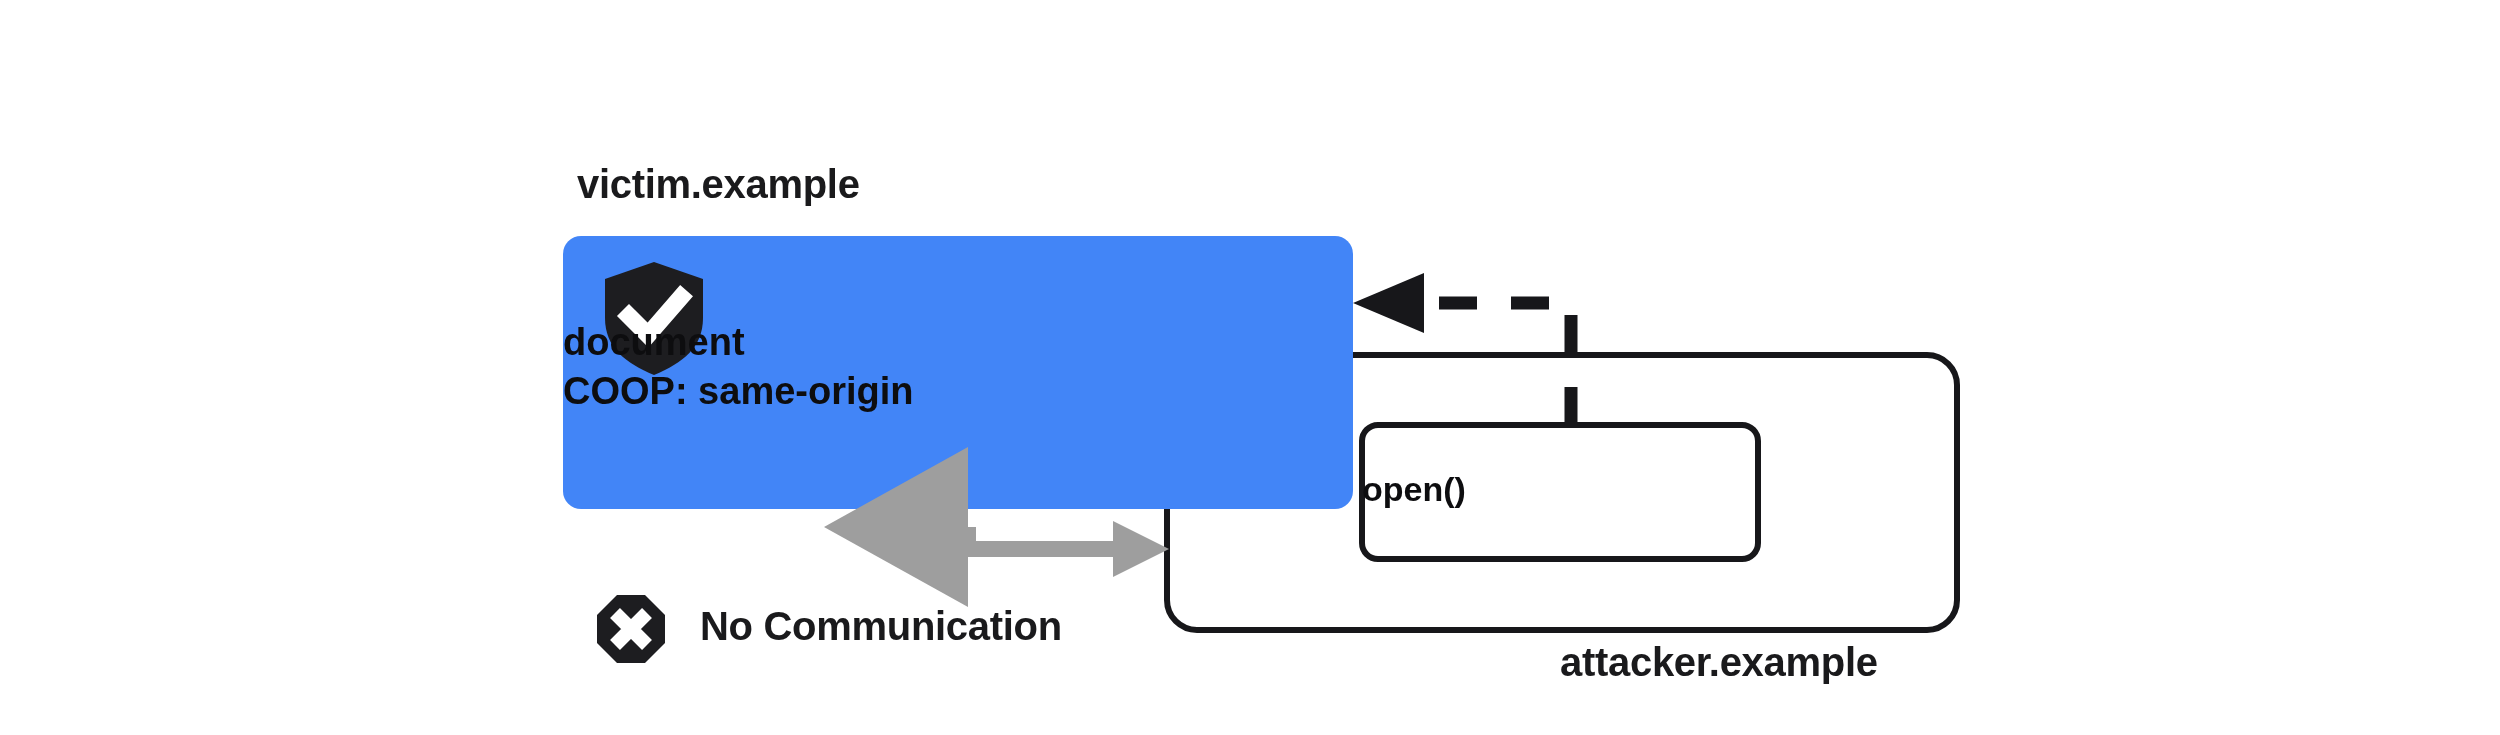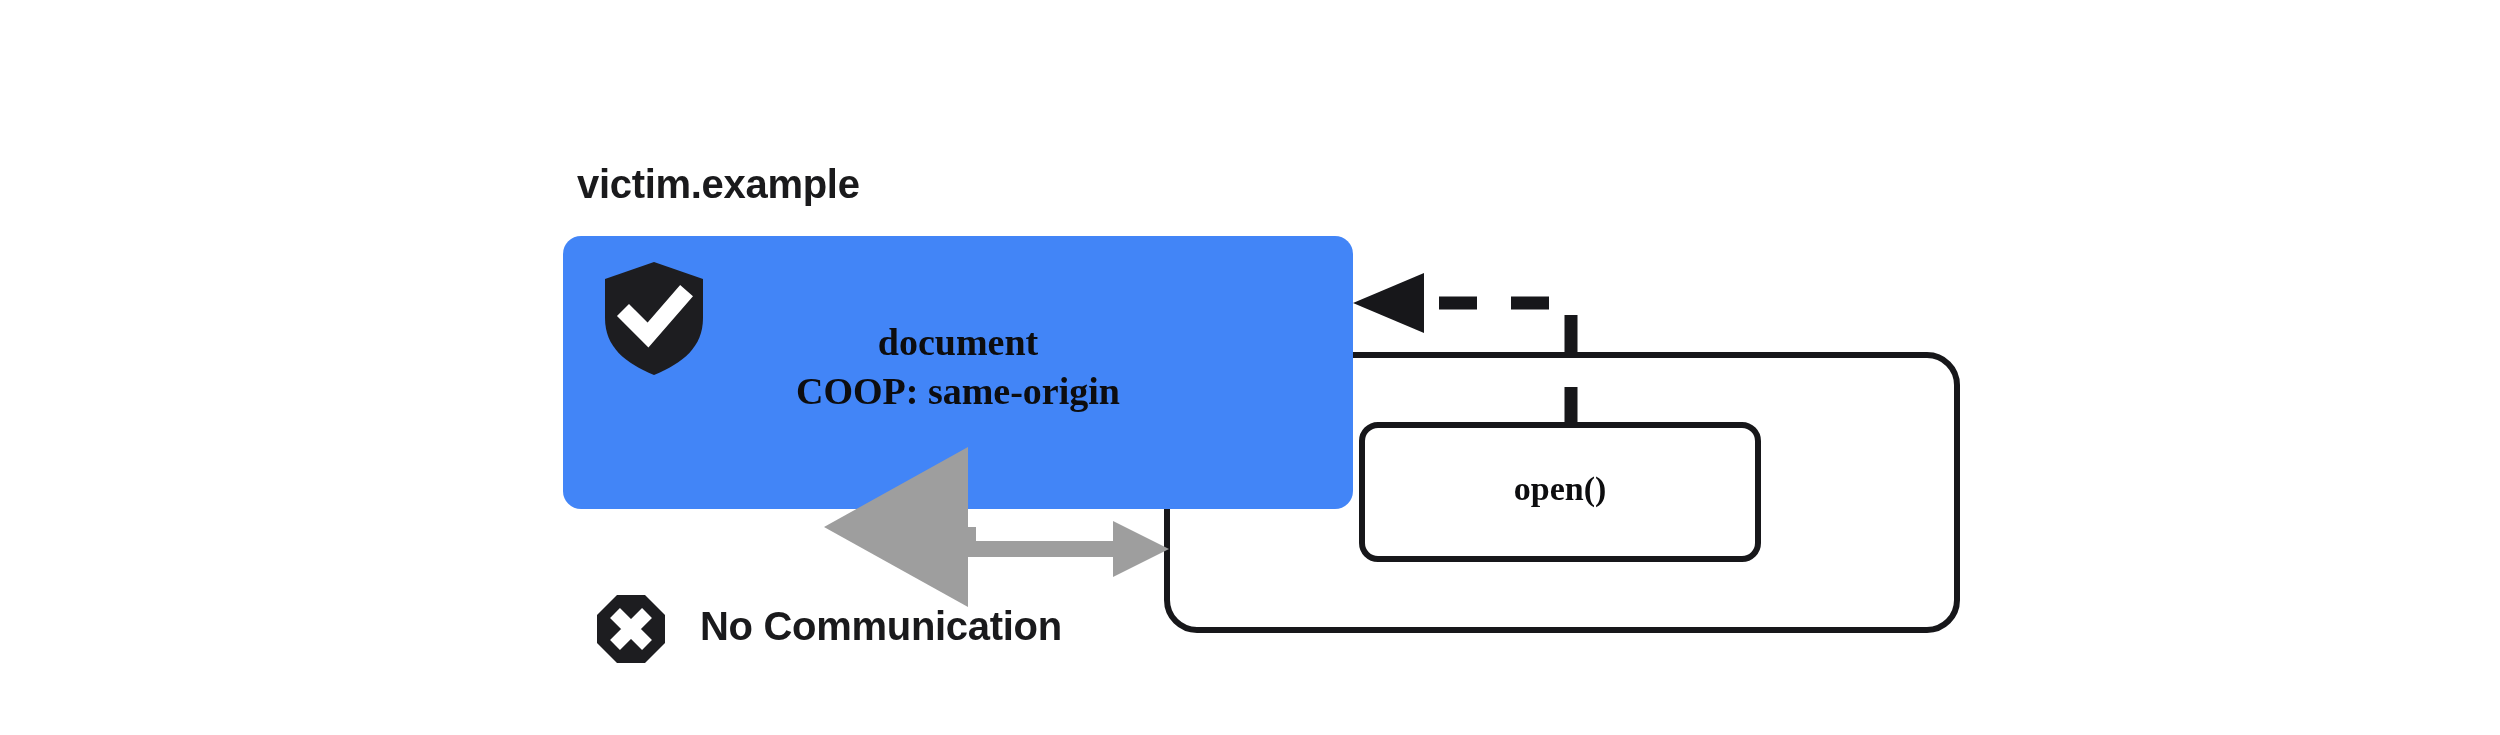--- a/index.html
+++ b/index.html
@@ -43,25 +43,25 @@
     top: 640px;
     font-size: 40px;
   }
   #nocomm-label {
     left: 700px;
     top: 604px;
     font-size: 40px;
   }
   .mono {
     position: absolute;
-    font-family: Liberation Serif, serif;
+    font-family: Liberation Sans, sans-serif;
     font-weight: bold;
     color: #0d0d0f;
     white-space: pre;
-    text-align: center;
+    text-align: left;
   }
   #doc-line1 {
     left: 563px;
     top: 320px;
     width: 790px;
     font-size: 38px;
     line-height: 44px;
   }
   #doc-line2 {
     left: 563px;
@@ -118,14 +118,15 @@
   <div class="lbl" id="victim-label">victim.example</div>
 
   <div class="mono" id="doc-line1">document</div>
 
   <div class="mono" id="open-label">open()</div>
 
   <div class="mono" id="doc-line2">COOP: same-origin</div>
 
   <div class="lbl" id="nocomm-label">No Communication</div>
 
+  <div class="lbl" id="attacker-label">attacker.example</div>
 
 </div>
 
 </body></html>

